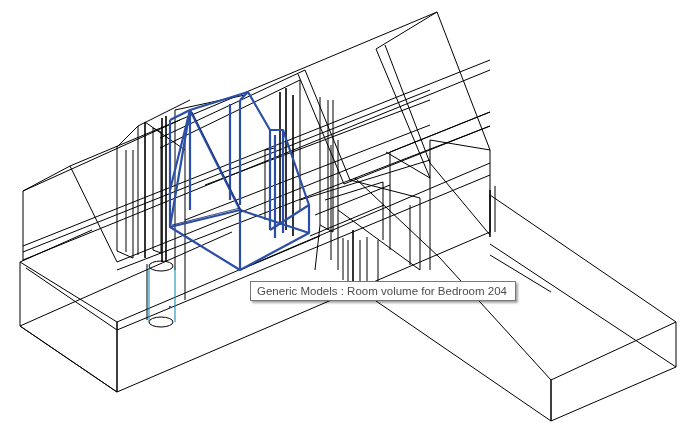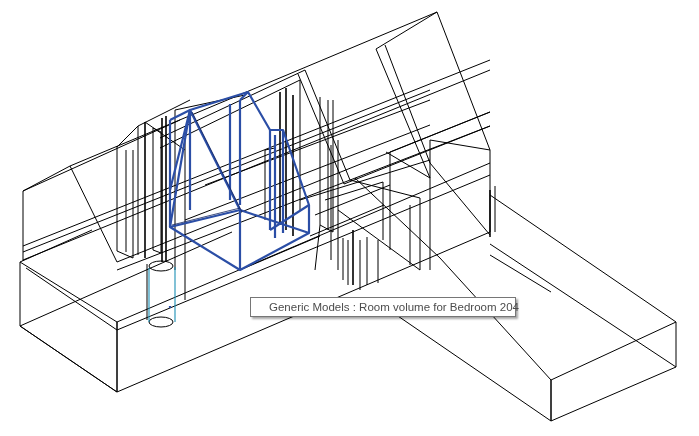--- a/index.html
+++ b/index.html
@@ -6,26 +6,26 @@
     body { width: 699px; height: 436px; position: relative; overflow: hidden;
            font-family: "DejaVu Sans", sans-serif; }
     #viewport { position: absolute; left: 0; top: 0; width: 699px; height: 436px; }
     #viewport svg { display: block; }
     .w { fill: none; stroke: #000; stroke-width: 1; }
     .wt { fill: none; stroke: #000; stroke-width: 1.6; }
     .sel { fill: none; stroke: #2b4ea6; stroke-width: 2.2; stroke-linejoin: round; }
     .selin { fill: none; stroke: #0d1f5c; stroke-width: 0.8; }
     .cyan { fill: none; stroke: #1a8fb5; stroke-width: 1.1; }
     #tooltip {
-      position: absolute; left: 250px; top: 297px; width: 266px; height: 20px;
+      position: absolute; left: 250px; top: 281px; width: 266px; height: 20px;
       background: #ffffff; border: 1px solid #767676;
       box-shadow: 2px 2px 2px rgba(0,0,0,0.35);
       box-sizing: border-box;
       font-family: "Liberation Sans", sans-serif; font-size: 11.5px; color: #4c4c4c;
-      line-height: 18px; padding-left: 18px; white-space: nowrap;
+      line-height: 18px; padding-left: 6px; white-space: nowrap;
     }
   </style>
 </head>
 <body>
 
 <div id="viewport">
 <svg width="699" height="436" viewBox="0 0 699 436" xmlns="http://www.w3.org/2000/svg">
   <g>
 
     <polyline class="w" points="20,262 20,326 117,392 117,322 20,262"></polyline>

